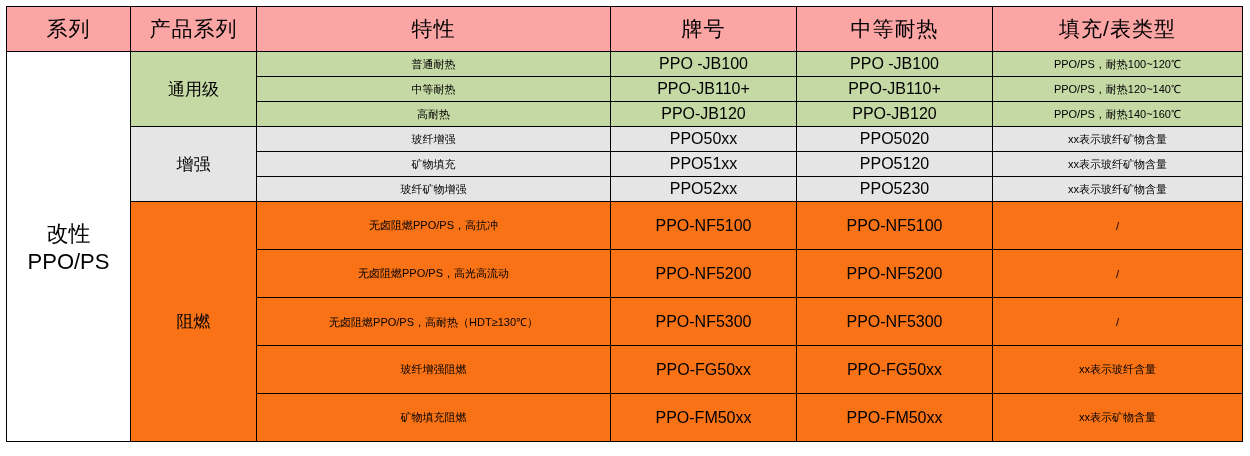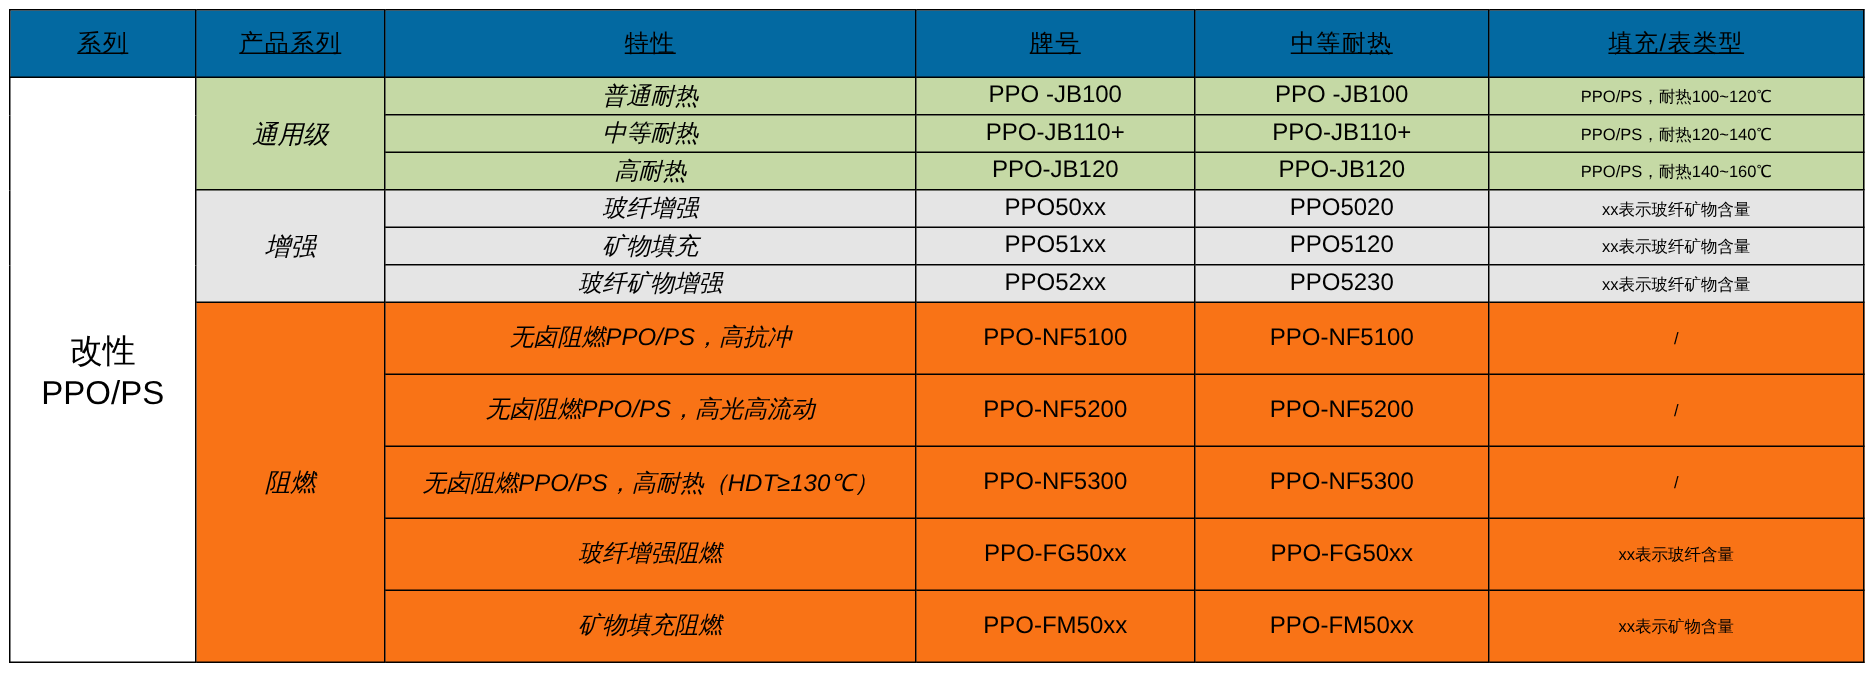--- a/index.html
+++ b/index.html
@@ -28,44 +28,41 @@
   table.grid td, table.grid th {
     border: 1px solid #000000;
     padding: 0;
     vertical-align: middle;
     text-align: center;
     font-weight: normal;
     color: #000000;
   }
   
   .hdr {
-    background: #0369a1;
+    background: #fca5a5;
     font-weight: bold;
-    font-size: 16px;
+    font-size: 21px;
     height: 44px;
     letter-spacing: 1px;
-    text-decoration: underline;
   }
   
   .series-cell {
     background: #ffffff;
     font-weight: bold;
     font-size: 22px;
   }
   
   .prodseries {
     font-size: 17px;
-    font-style: italic;
   }
   
   .feature {
     text-align: left;
     padding-left: 8px;
-    font-size: 16px;
-    font-style: italic;
+    font-size: 11px;
   }
   
   .grade {
     font-size: 16px;
     margin-left: 33px;
   }
   
   .fill {
     font-size: 11px;
   }

